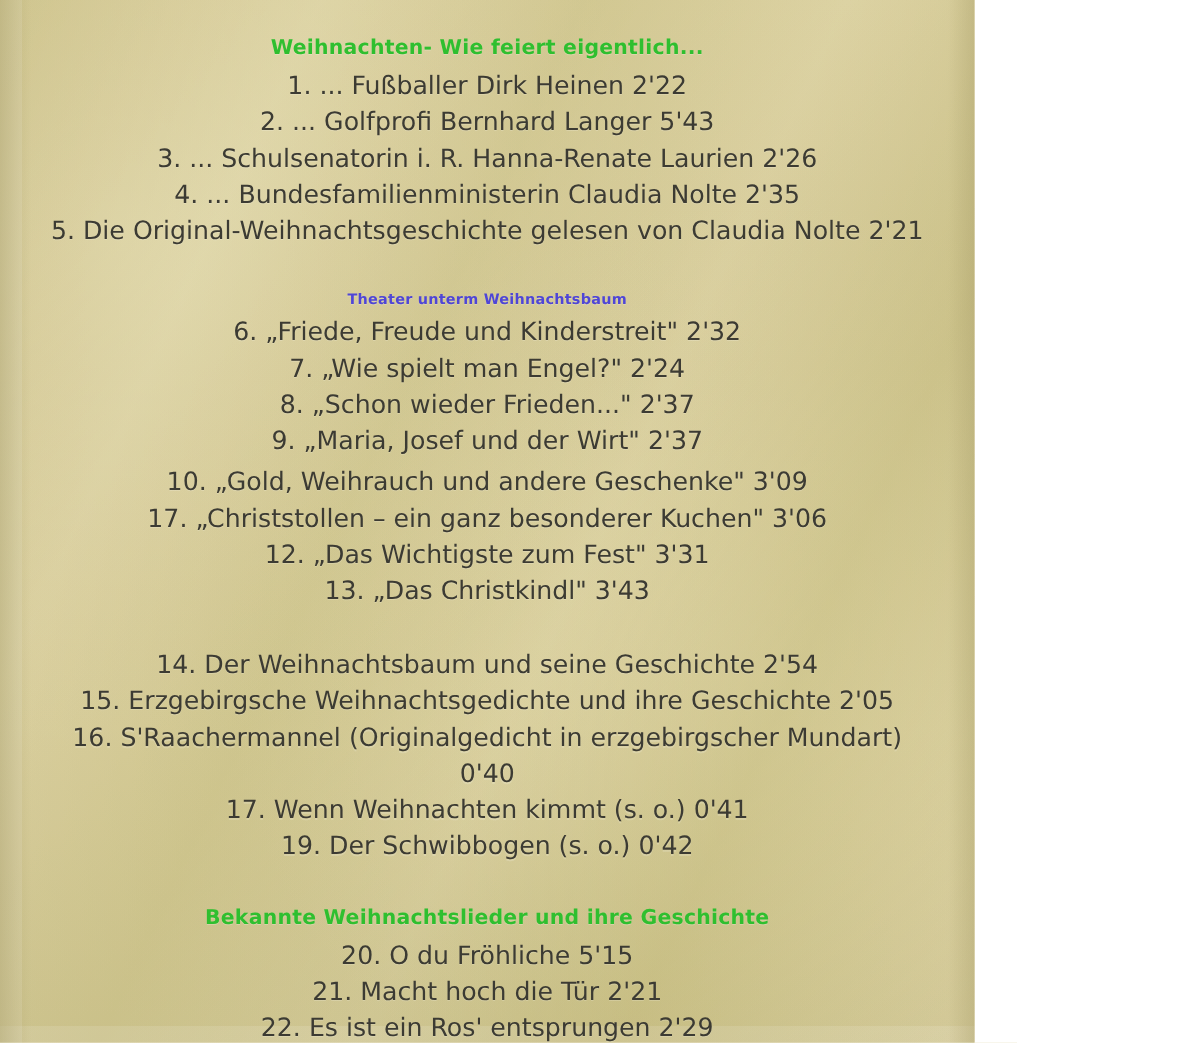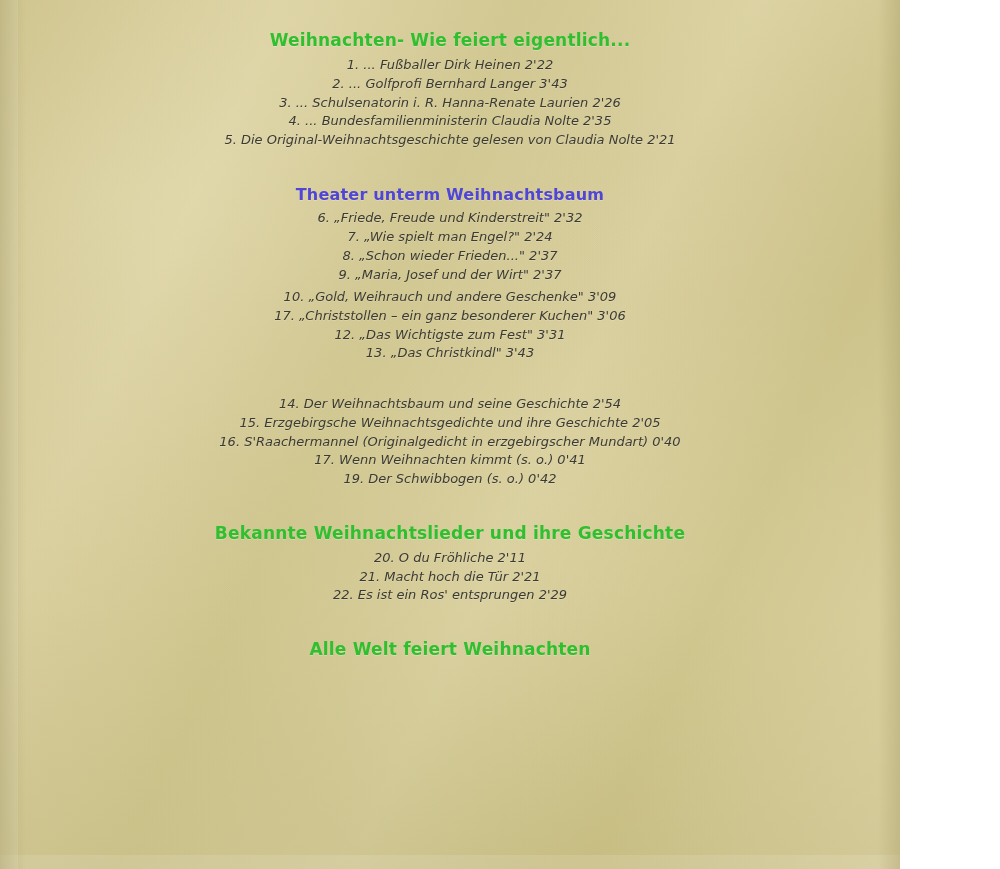--- a/index.html
+++ b/index.html
@@ -7,21 +7,21 @@
     padding: 0;
   }
   body {
     width: 1000px;
     height: 869px;
     overflow: hidden;
     font-family: "DejaVu Sans", sans-serif;
   }
   #sleeve {
     position: relative;
-    width: 900px;
+    width: 812px;
     height: 869px;
     box-sizing: border-box;
     
     background-color: #d9cf9e;
     background-image:
       linear-gradient(90deg, rgba(255,255,255,0.10) 0 18px, rgba(0,0,0,0.04) 18px 36px),
       linear-gradient(0deg, rgba(255,255,255,0.09) 0 14px, rgba(0,0,0,0.035) 14px 30px),
       linear-gradient(115deg, rgba(198,187,128,0.55) 0%, rgba(221,212,166,0.35) 22%, rgba(205,196,140,0.5) 40%, rgba(226,219,176,0.32) 58%, rgba(200,190,132,0.5) 76%, rgba(222,214,170,0.35) 100%),
       radial-gradient(ellipse at 12% 22%, rgba(236,230,196,0.75) 0%, rgba(236,230,196,0) 45%),
       radial-gradient(ellipse at 78% 65%, rgba(231,224,182,0.6) 0%, rgba(231,224,182,0) 50%),
@@ -61,47 +61,46 @@
   .heading {
     font-size: 17px;
     font-weight: bold;
     letter-spacing: 0.2px;
     line-height: 1.42;
     color: #2fbf2f;
     text-shadow: 0 1px 0 rgba(255,255,255,0.22);
     margin: 0 0 4px 0;
   }
   .subheading {
-    font-size: 16px;
+    font-size: 12px;
     font-weight: bold;
     letter-spacing: 0.2px;
     line-height: 1.42;
     color: #4f46d6;
     text-shadow: 0 1px 0 rgba(255,255,255,0.22);
     margin: 2px 0 3px 0;
   }
   .track {
-    font-size: 13px;
+    font-size: 21px;
     line-height: 1.44;
     color: #3c3b33;
     margin: 0;
     text-shadow: 0 1px 0 rgba(255,255,255,0.18);
-    font-style: italic;
   }
 </style>
 </head>
 <body>
 
 <div id="sleeve">
   <div id="tracklist">
 
     <div class="section">
       <div class="heading">Weihnachten- Wie feiert eigentlich...</div>
       <div class="track">1. ... Fußballer Dirk Heinen 2'22</div>
-      <div class="track">2. ... Golfprofi Bernhard Langer 3'43</div>
+      <div class="track">2. ... Golfprofi Bernhard Langer 5'43</div>
       <div class="track">3. ... Schulsenatorin i. R. Hanna-Renate Laurien 2'26</div>
       <div class="track">4. ... Bundesfamilienministerin Claudia Nolte 2'35</div>
       <div class="track">5. Die Original-Weihnachtsgeschichte gelesen von Claudia Nolte 2'21</div>
     </div>
 
     <div class="section-gap"></div>
 
     <div class="section">
       <div class="subheading">Theater unterm Weihnachtsbaum</div>
       <div class="track">6. „Friede, Freude und Kinderstreit" 2'32</div>
@@ -124,21 +123,21 @@
       <div class="track">15. Erzgebirgsche Weihnachtsgedichte und ihre Geschichte 2'05</div>
       <div class="track">16. S'Raachermannel (Originalgedicht in erzgebirgscher Mundart) 0'40</div>
       <div class="track">17. Wenn Weihnachten kimmt (s. o.) 0'41</div>
       <div class="track">19. Der Schwibbogen (s. o.) 0'42</div>
     </div>
 
     <div class="section-gap"></div>
 
     <div class="section">
       <div class="heading">Bekannte Weihnachtslieder und ihre Geschichte</div>
-      <div class="track">20. O du Fröhliche 2'11</div>
+      <div class="track">20. O du Fröhliche 5'15</div>
       <div class="track">21. Macht hoch die Tür 2'21</div>
       <div class="track">22. Es ist ein Ros' entsprungen 2'29</div>
     </div>
 
     <div class="section-gap"></div>
 
     <div class="section">
       <div class="heading">Alle Welt feiert Weihnachten</div>
 
     </div>

